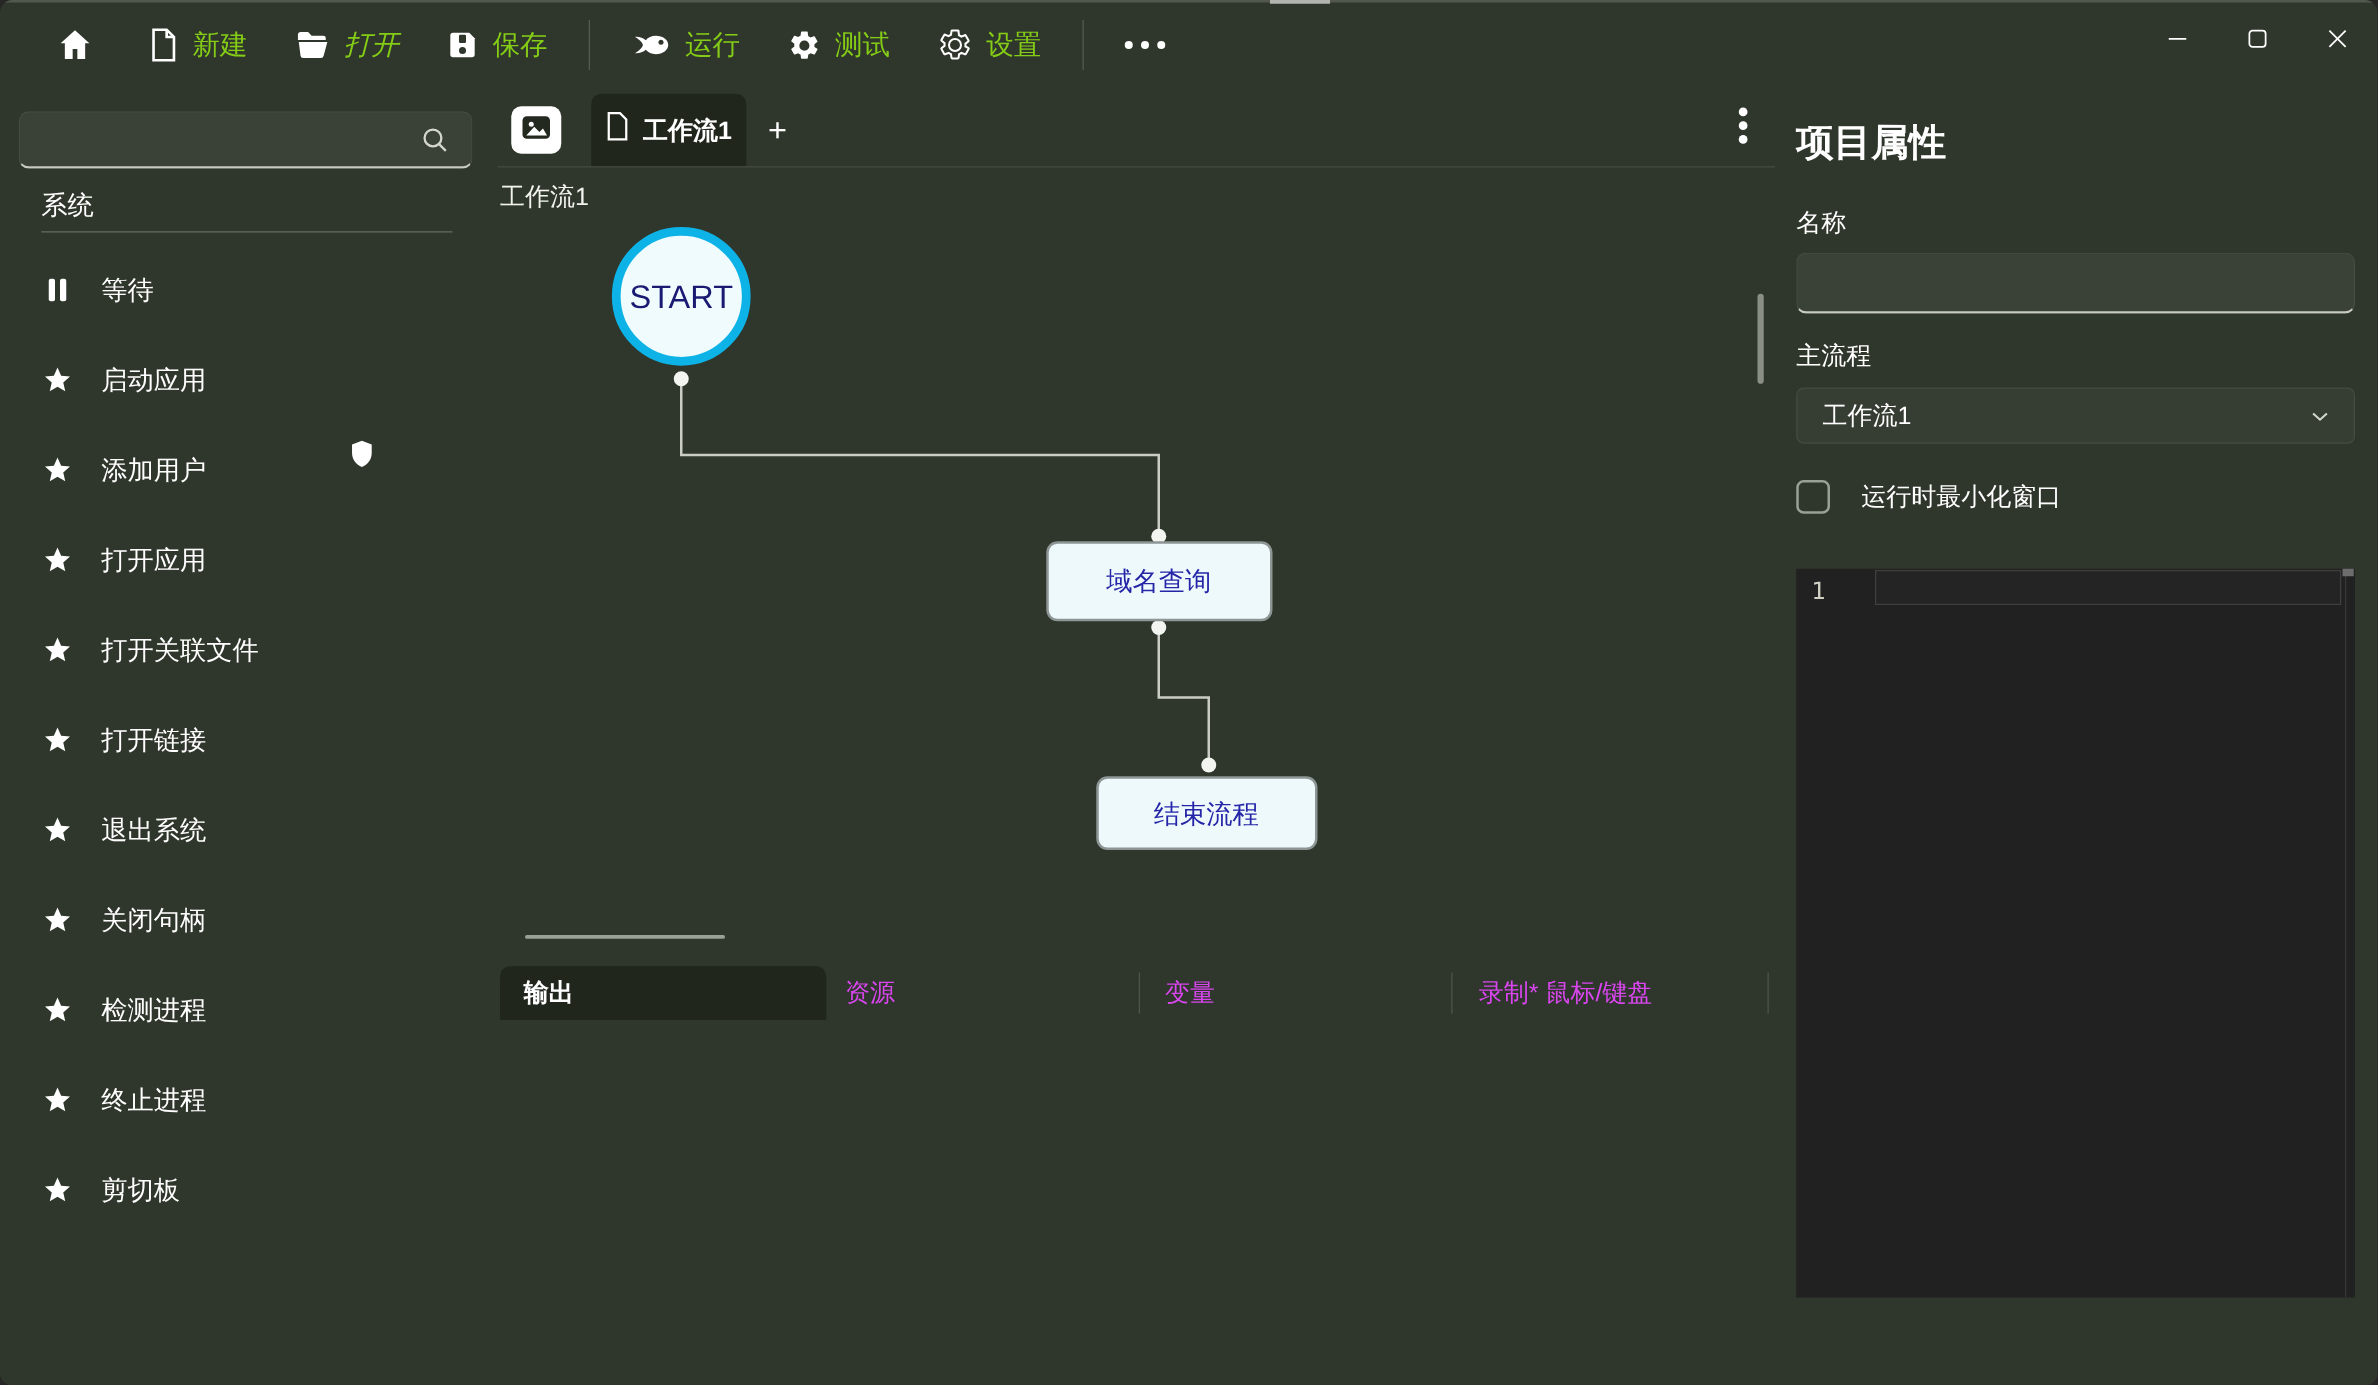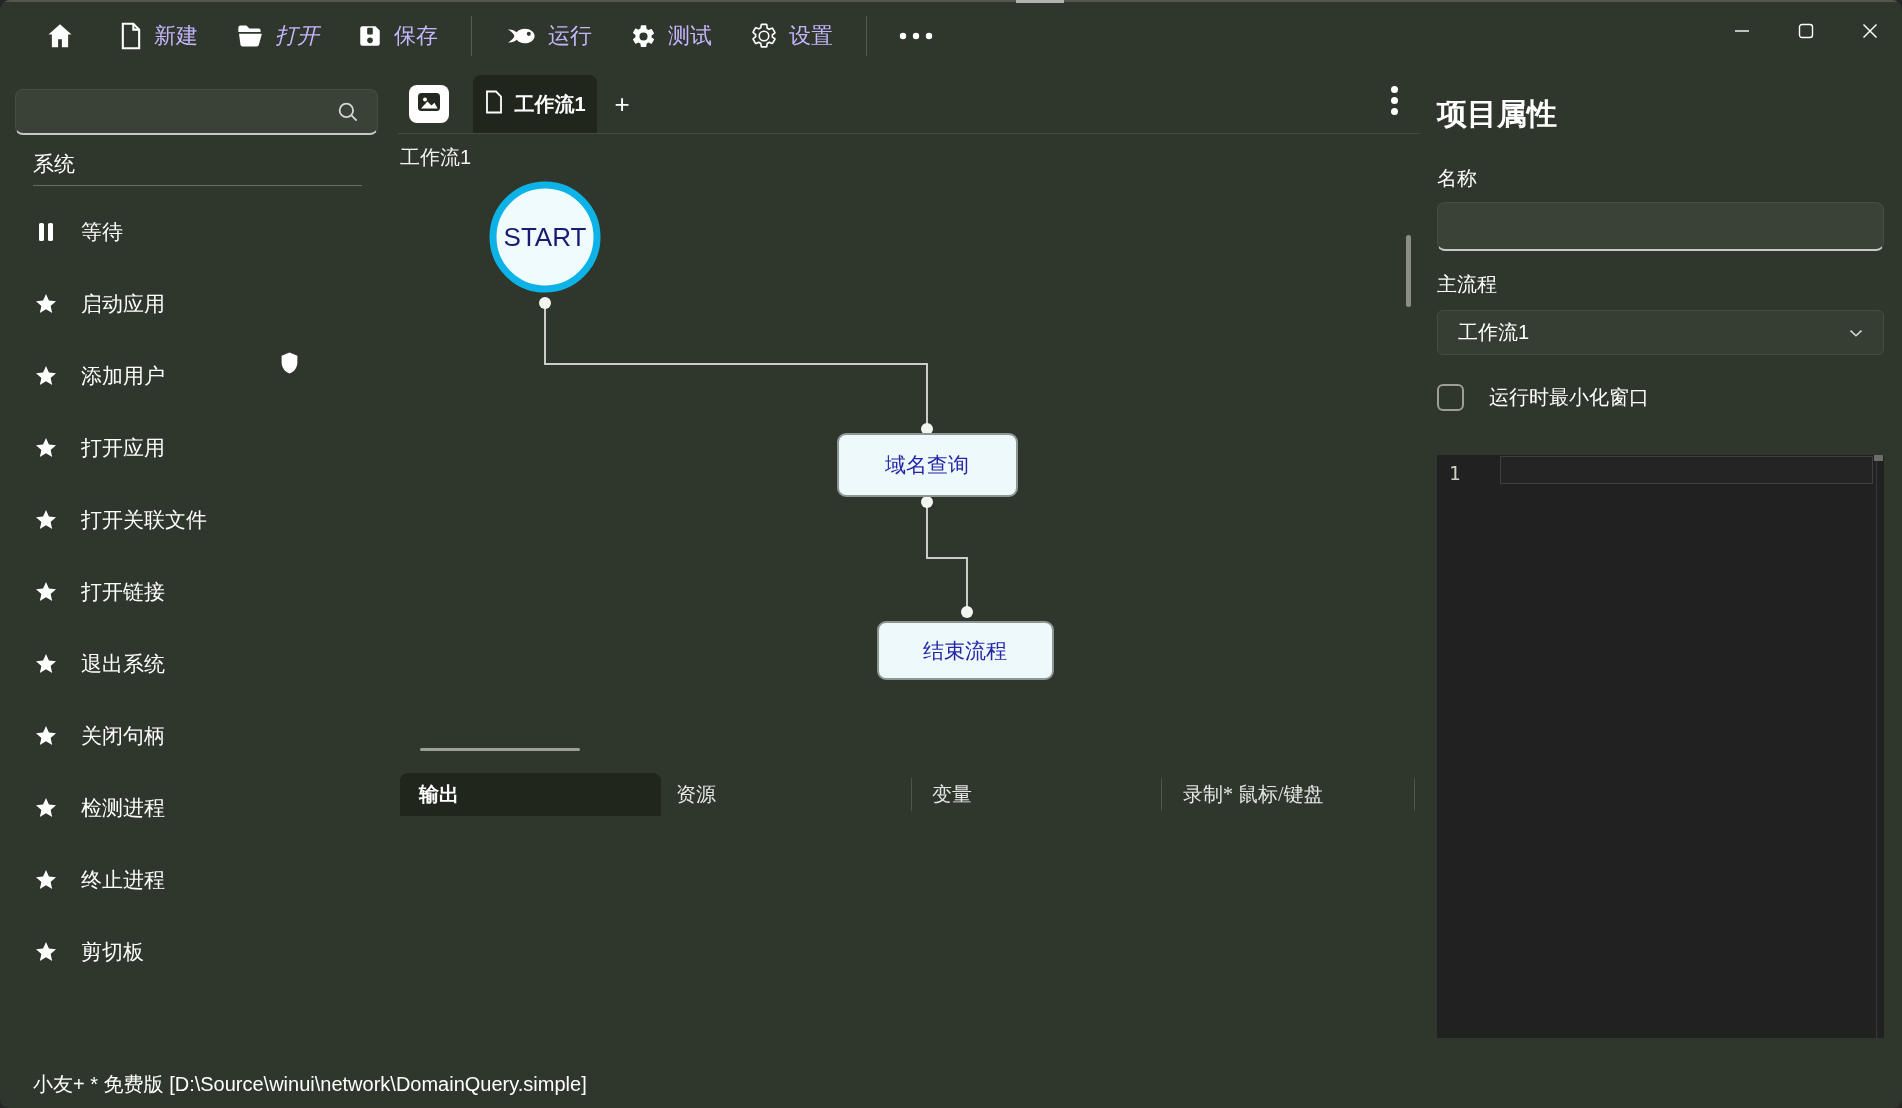--- a/index.html
+++ b/index.html
@@ -3,21 +3,21 @@
 <meta charset="utf-8">
 <style>
   * { margin:0; padding:0; box-sizing:border-box; }
   html,body { width:1902px; height:1108px; background:#262626; font-family:"Liberation Sans","DejaVu Sans",sans-serif; overflow:hidden; }
   .window { position:absolute; left:0; top:0; width:1902px; height:1108px; background:#2f362b; border-radius:10px 10px 9px 9px; overflow:hidden; }
   .top-edge { position:absolute; left:0; top:0; width:100%; height:2px; background:#53584e; z-index:50; }
   .top-edge-light { position:absolute; left:1016px; top:0; width:48px; height:3px; background:#b2b5af; z-index:51; }
 
   
   .titlebar { position:absolute; left:0; top:0; width:1902px; height:72px; display:flex; align-items:center; padding-left:30px; }
-  .tb-btn { display:flex; align-items:center; gap:11px; color:#c4b5fd; font-size:22px; padding:10px 15px; border-radius:6px; cursor:default; }
+  .tb-btn { display:flex; align-items:center; gap:11px; color:#84cc16; font-size:22px; padding:10px 15px; border-radius:6px; cursor:default; }
   .tb-btn svg { display:block; }
   .tb-sep { width:1px; height:40px; background:#565b51; margin:0 10px; }
   .win-controls { position:absolute; right:0; top:0; height:62px; display:flex; }
   .win-btn { width:64px; height:62px; display:flex; align-items:center; justify-content:center; color:#fff; }
 
   
   .sidebar { position:absolute; left:0; top:72px; width:398px; height:988px; }
   .searchbox { position:absolute; left:15px; top:17px; width:363px; height:46px; background:#3a4137; border:1px solid #454c41; border-bottom:2px solid #c7cac3; border-radius:8px; }
   .search-icon { position:absolute; right:16px; top:9px; }
   .side-section { position:absolute; left:33px; top:78px; color:#ffffff; font-size:21px; }
@@ -38,21 +38,21 @@
   .kebab { position:absolute; left:986px; top:14px; width:20px; height:40px; display:flex; flex-direction:column; align-items:center; gap:4px; }
   .kebab i { width:7px; height:7px; border-radius:50%; background:#fff; }
   .canvas-scrollbar { position:absolute; left:1008px; top:163px; width:5px; height:72px; background:#8a8f84; border-radius:3px; }
   svg.flow { position:absolute; left:0; top:0; width:1022px; height:760px; }
   .flow-node-label { font-size:21px; fill:#2525a8; }
   .start-label { font-size:26px; fill:#1a1a72; }
 
   
   .resize-handle { position:absolute; left:22px; top:676px; width:160px; height:3px; background:#9aa096; border-radius:2px; }
   .btab-active { position:absolute; left:2px; top:701px; width:261px; height:43px; background:#21261d; border-radius:8px 8px 0 0; display:flex; align-items:center; padding-left:19px; color:#fff; font-size:20px; font-weight:700; }
-  .btab { position:absolute; top:701px; height:43px; display:flex; align-items:center; color:#e5e5e5; font-size:20px;font-family:Liberation Serif, serif; }
+  .btab { position:absolute; top:701px; height:43px; display:flex; align-items:center; color:#d946ef; font-size:20px; }
   .btab-sep { position:absolute; top:706px; width:1px; height:33px; background:#4e5449; }
 
   
   .rightpanel { position:absolute; left:1420px; top:72px; width:482px; height:988px; }
   .rp-title { position:absolute; left:17px; top:22px; color:#ffffff; font-size:30px; font-weight:700; }
   .rp-label { position:absolute; left:17px; color:#ffffff; font-size:20px; }
   .rp-input { position:absolute; left:17px; top:130px; width:447px; height:49px; background:#3a4137; border:1px solid #454c41; border-bottom:2px solid #c7cac3; border-radius:8px; color:#fff; font-size:20px; padding:0 14px; outline:none; font-family:inherit; }
   .rp-select { position:absolute; left:17px; top:238px; width:447px; height:45px; background:#363d33; border:1px solid #454c41; border-radius:6px; display:flex; align-items:center; padding:0 20px; color:#ffffff; font-size:20px; }
   .rp-select svg { position:absolute; right:16px; }
   .rp-checkrow { position:absolute; left:17px; top:312px; display:flex; align-items:center; gap:25px; color:#fff; font-size:20px; }
@@ -357,16 +357,13 @@
       <span>运行时最小化窗口</span>
     </div>
     <div class="editor">
       <div class="editor-gutter-num">1</div>
       <div class="editor-curline"></div>
       <div class="editor-track"></div>
       <div class="editor-thumb"></div>
     </div>
   </div>
 
-  <div class="statusbar">
-    <span>小友+ * 免费版 [D:\Source\winui\network\DomainQuery.simple]</span>
-  </div>
 </div>
 
 </body></html>

